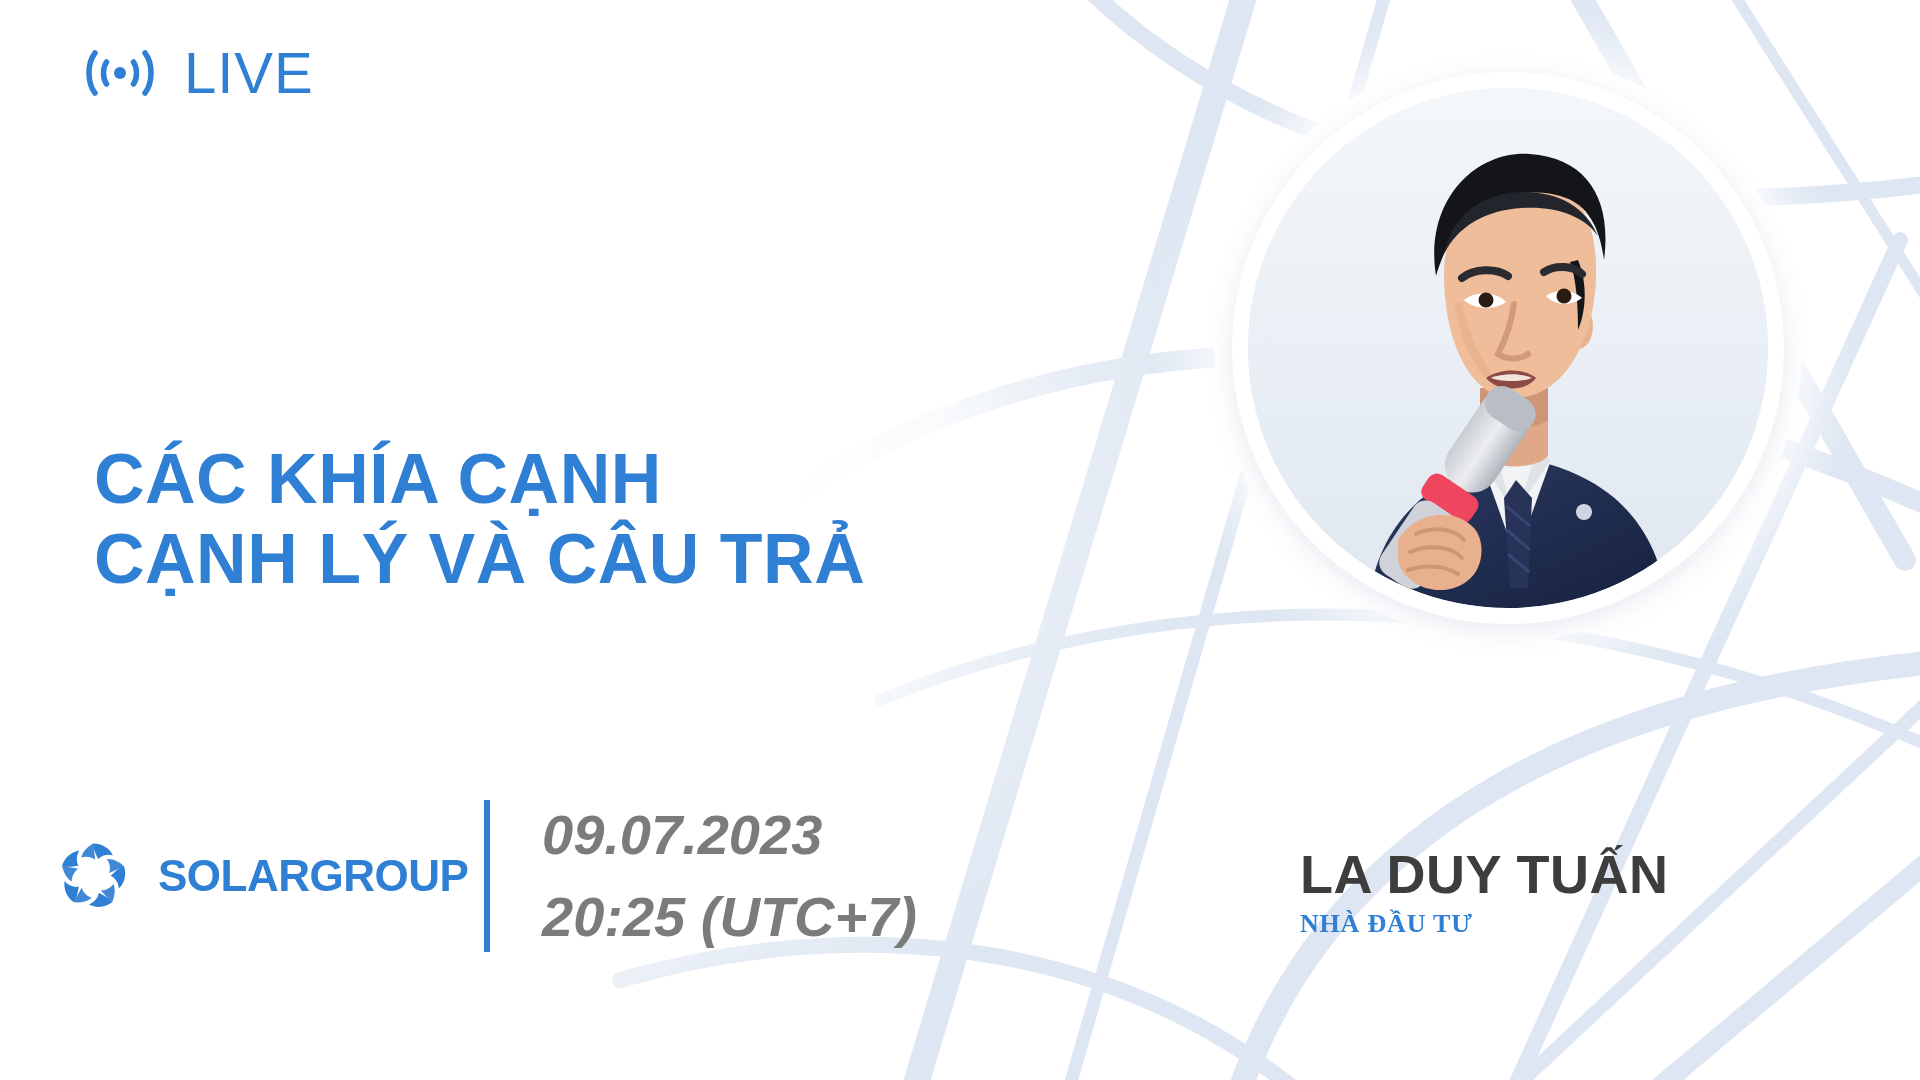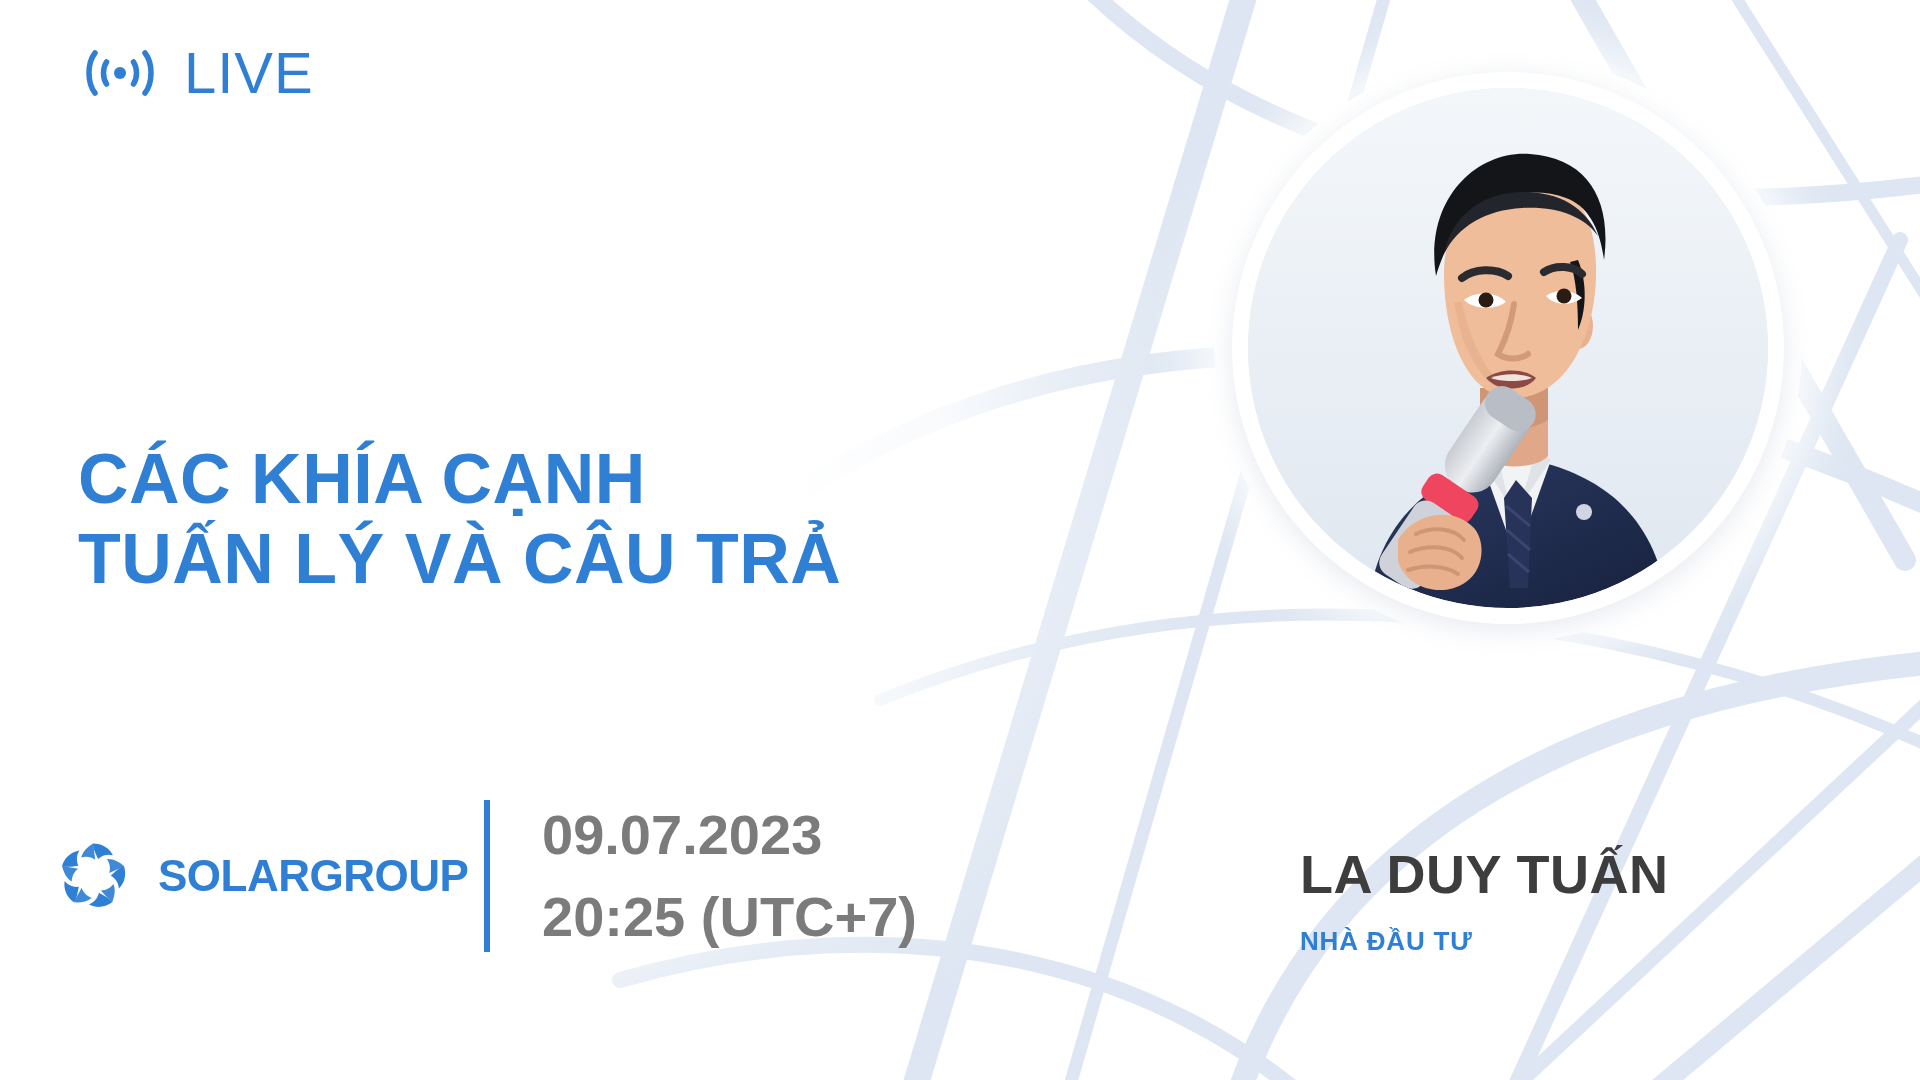--- a/index.html
+++ b/index.html
@@ -104,20 +104,21 @@
     width: 920px;
   }
   #headline .hl-line {
     color: #2f7fd4;
     font-size: 70px;
     font-weight: 700;
     line-height: 1.14;
     letter-spacing: 0.5px;
     white-space: nowrap;
     font-family: "Liberation Sans", sans-serif;
+    margin-left: 16px;
   }
 
   
   #bottom-left {
     left: 56px;
     top: 800px;
     display: flex;
     align-items: center;
   }
   #brand-logo {
@@ -139,20 +140,21 @@
     width: 6px;
     height: 152px;
     background: #2f7fd4;
     margin: 0 52px 0 8px;
     flex: none;
   }
   #datetime-block {
     display: flex;
     flex-direction: column;
     gap: 26px;
+    font-style: italic;
   }
   #datetime-block .dt-line {
     color: #7b7b7b;
     font-size: 56px;
     font-weight: 700;
     line-height: 1;
     letter-spacing: 0px;
     white-space: nowrap;
     font-family: "Liberation Sans", sans-serif;
   }
@@ -204,27 +206,27 @@
   }
   #speaker-name {
     color: #3d3d3d;
     font-size: 54px;
     font-weight: 700;
     letter-spacing: 0.5px;
     line-height: 1.05;
     font-family: "Liberation Sans", sans-serif;
   }
   #speaker-role {
-    margin-top: 24px;
+    margin-top: 7px;
     color: #2f7fd4;
     font-size: 26px;
     font-weight: 700;
     letter-spacing: 0.8px;
     line-height: 1.1;
-    font-family: Liberation Sans, sans-serif;
+    font-family: Liberation Serif, serif;
   }
 </style>
 </head>
 <body>
 
 <div id="stage">
 
   <svg id="bg-pattern" viewBox="0 0 1920 1080" xmlns="http://www.w3.org/2000/svg" aria-hidden="true">
     <rect x="0" y="0" width="1920" height="1080" fill="#ffffff"></rect>
     <g stroke="#dde6f2" fill="none" stroke-linecap="round">
@@ -253,21 +255,21 @@
         <path d="M67 11 C75 21, 75 41, 67 51"></path>
       </g>
       <circle cx="42" cy="31" r="6" fill="#2f7fd4"></circle>
     </svg>
     <div id="live-label">LIVE</div>
   </div>
 
 
   <div id="headline" class="layer">
     <div class="hl-line">CÁC KHÍA CẠNH</div>
-    <div class="hl-line">TUẤN LÝ VÀ CÂU TRẢ</div>
+    <div class="hl-line">CẠNH LÝ VÀ CÂU TRẢ</div>
   </div>
 
   <div id="bottom-left" class="layer">
     <div id="brand-logo">
       <svg id="brand-mark" width="74" height="74" viewBox="0 0 100 100" xmlns="http://www.w3.org/2000/svg" aria-hidden="true">
         <g fill="#2f7fd4">
           <g>
             <path d="M50 6 C62 6, 72 12, 77 22 C70 20, 62 22, 57 27 C54 20, 50 14, 50 6 Z"></path>
             <path d="M50 6 C42 11, 36 17, 34 25 C40 23, 48 24, 53 28 C52 20, 51 12, 50 6 Z" opacity="0.92"></path>
           </g>

